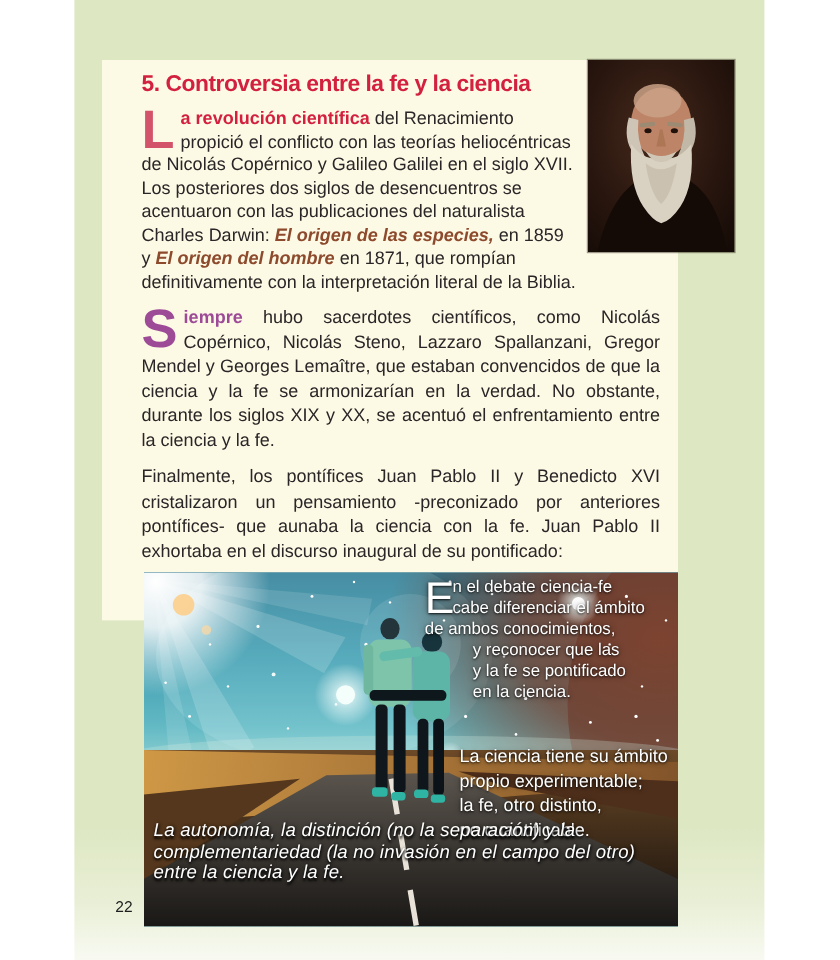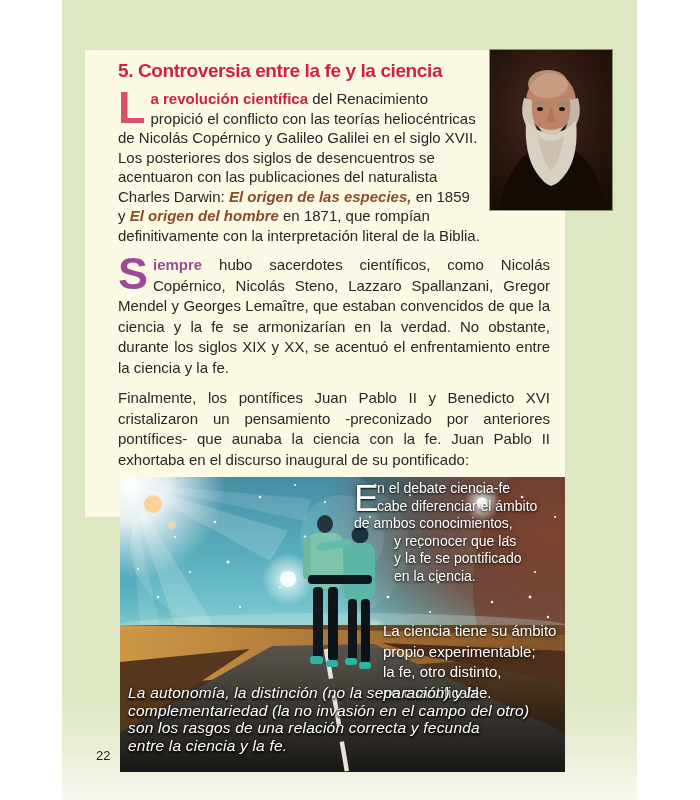--- a/index.html
+++ b/index.html
@@ -223,20 +223,19 @@
       <div class="ov ov2">
         <div>La ciencia tiene su ámbito</div>
         <div>propio experimentable;</div>
         <div>la fe, otro distinto,</div>
         <div>no cuantificable.</div>
       </div>
 
       <div class="ov caption">
         <div>La autonomía, la distinción (no la separación) y la</div>
         <div>complementariedad (la no invasión en el campo del otro)</div>
-        <div>son los rasgos de una relación correcta y fecunda</div>
         <div>entre la ciencia y la fe.</div>
       </div>
     </div>
 
     <div class="pagenum">22</div>
   </div>
 </div>
 
 </body></html>

